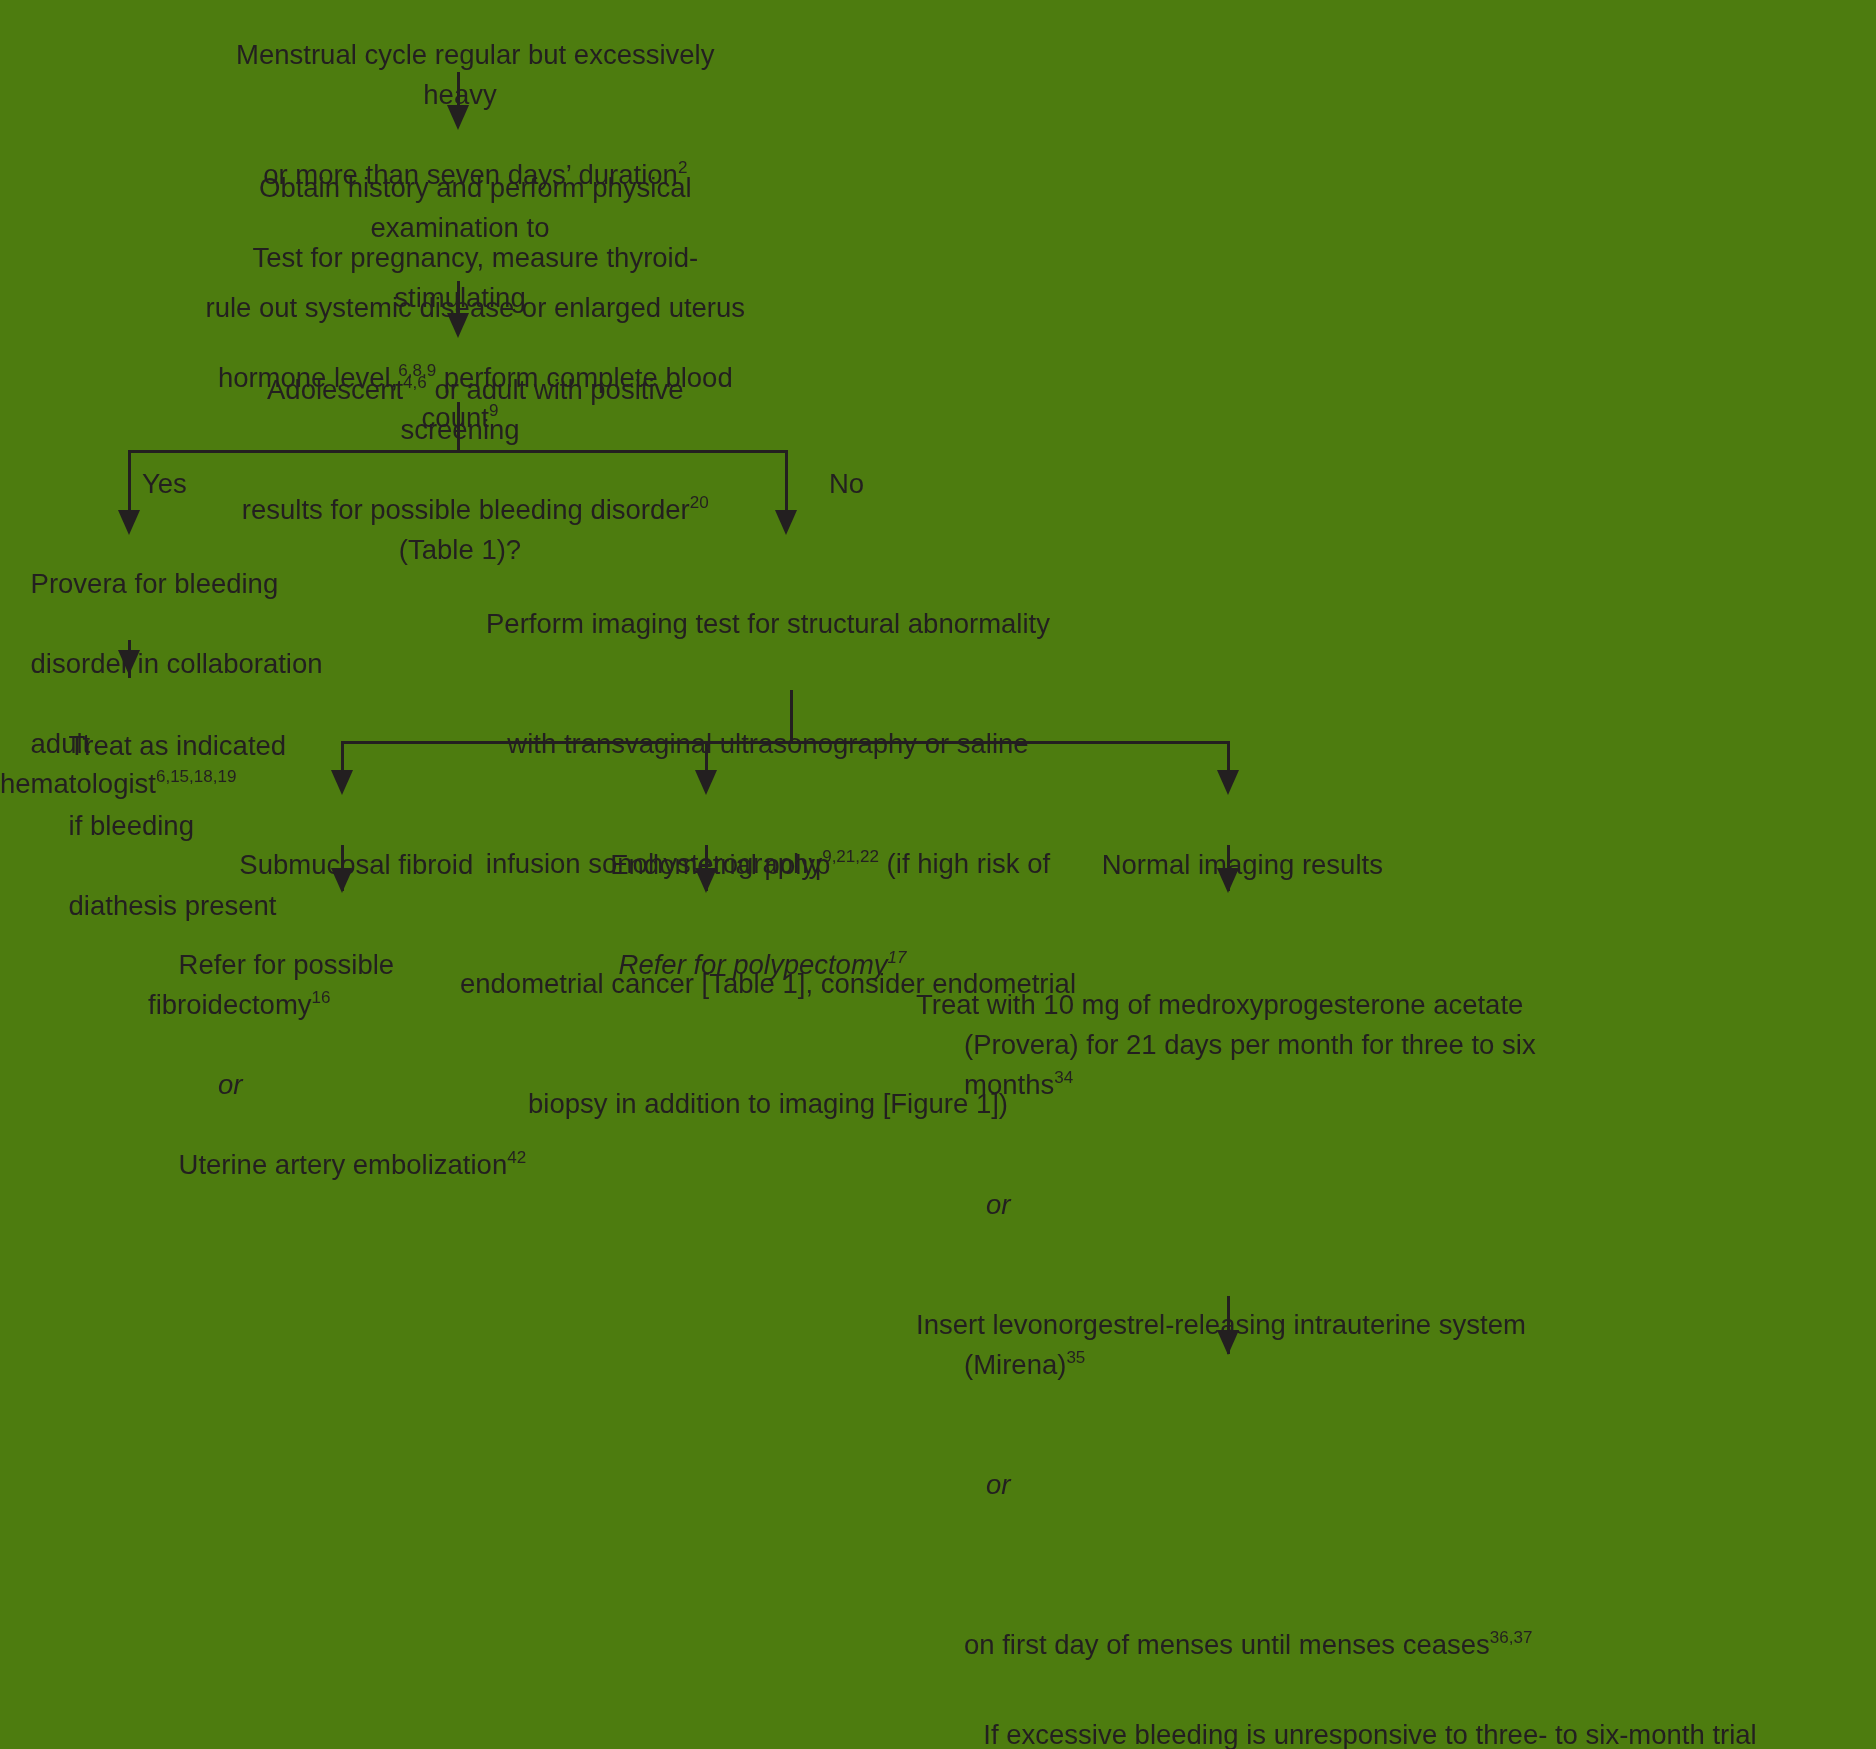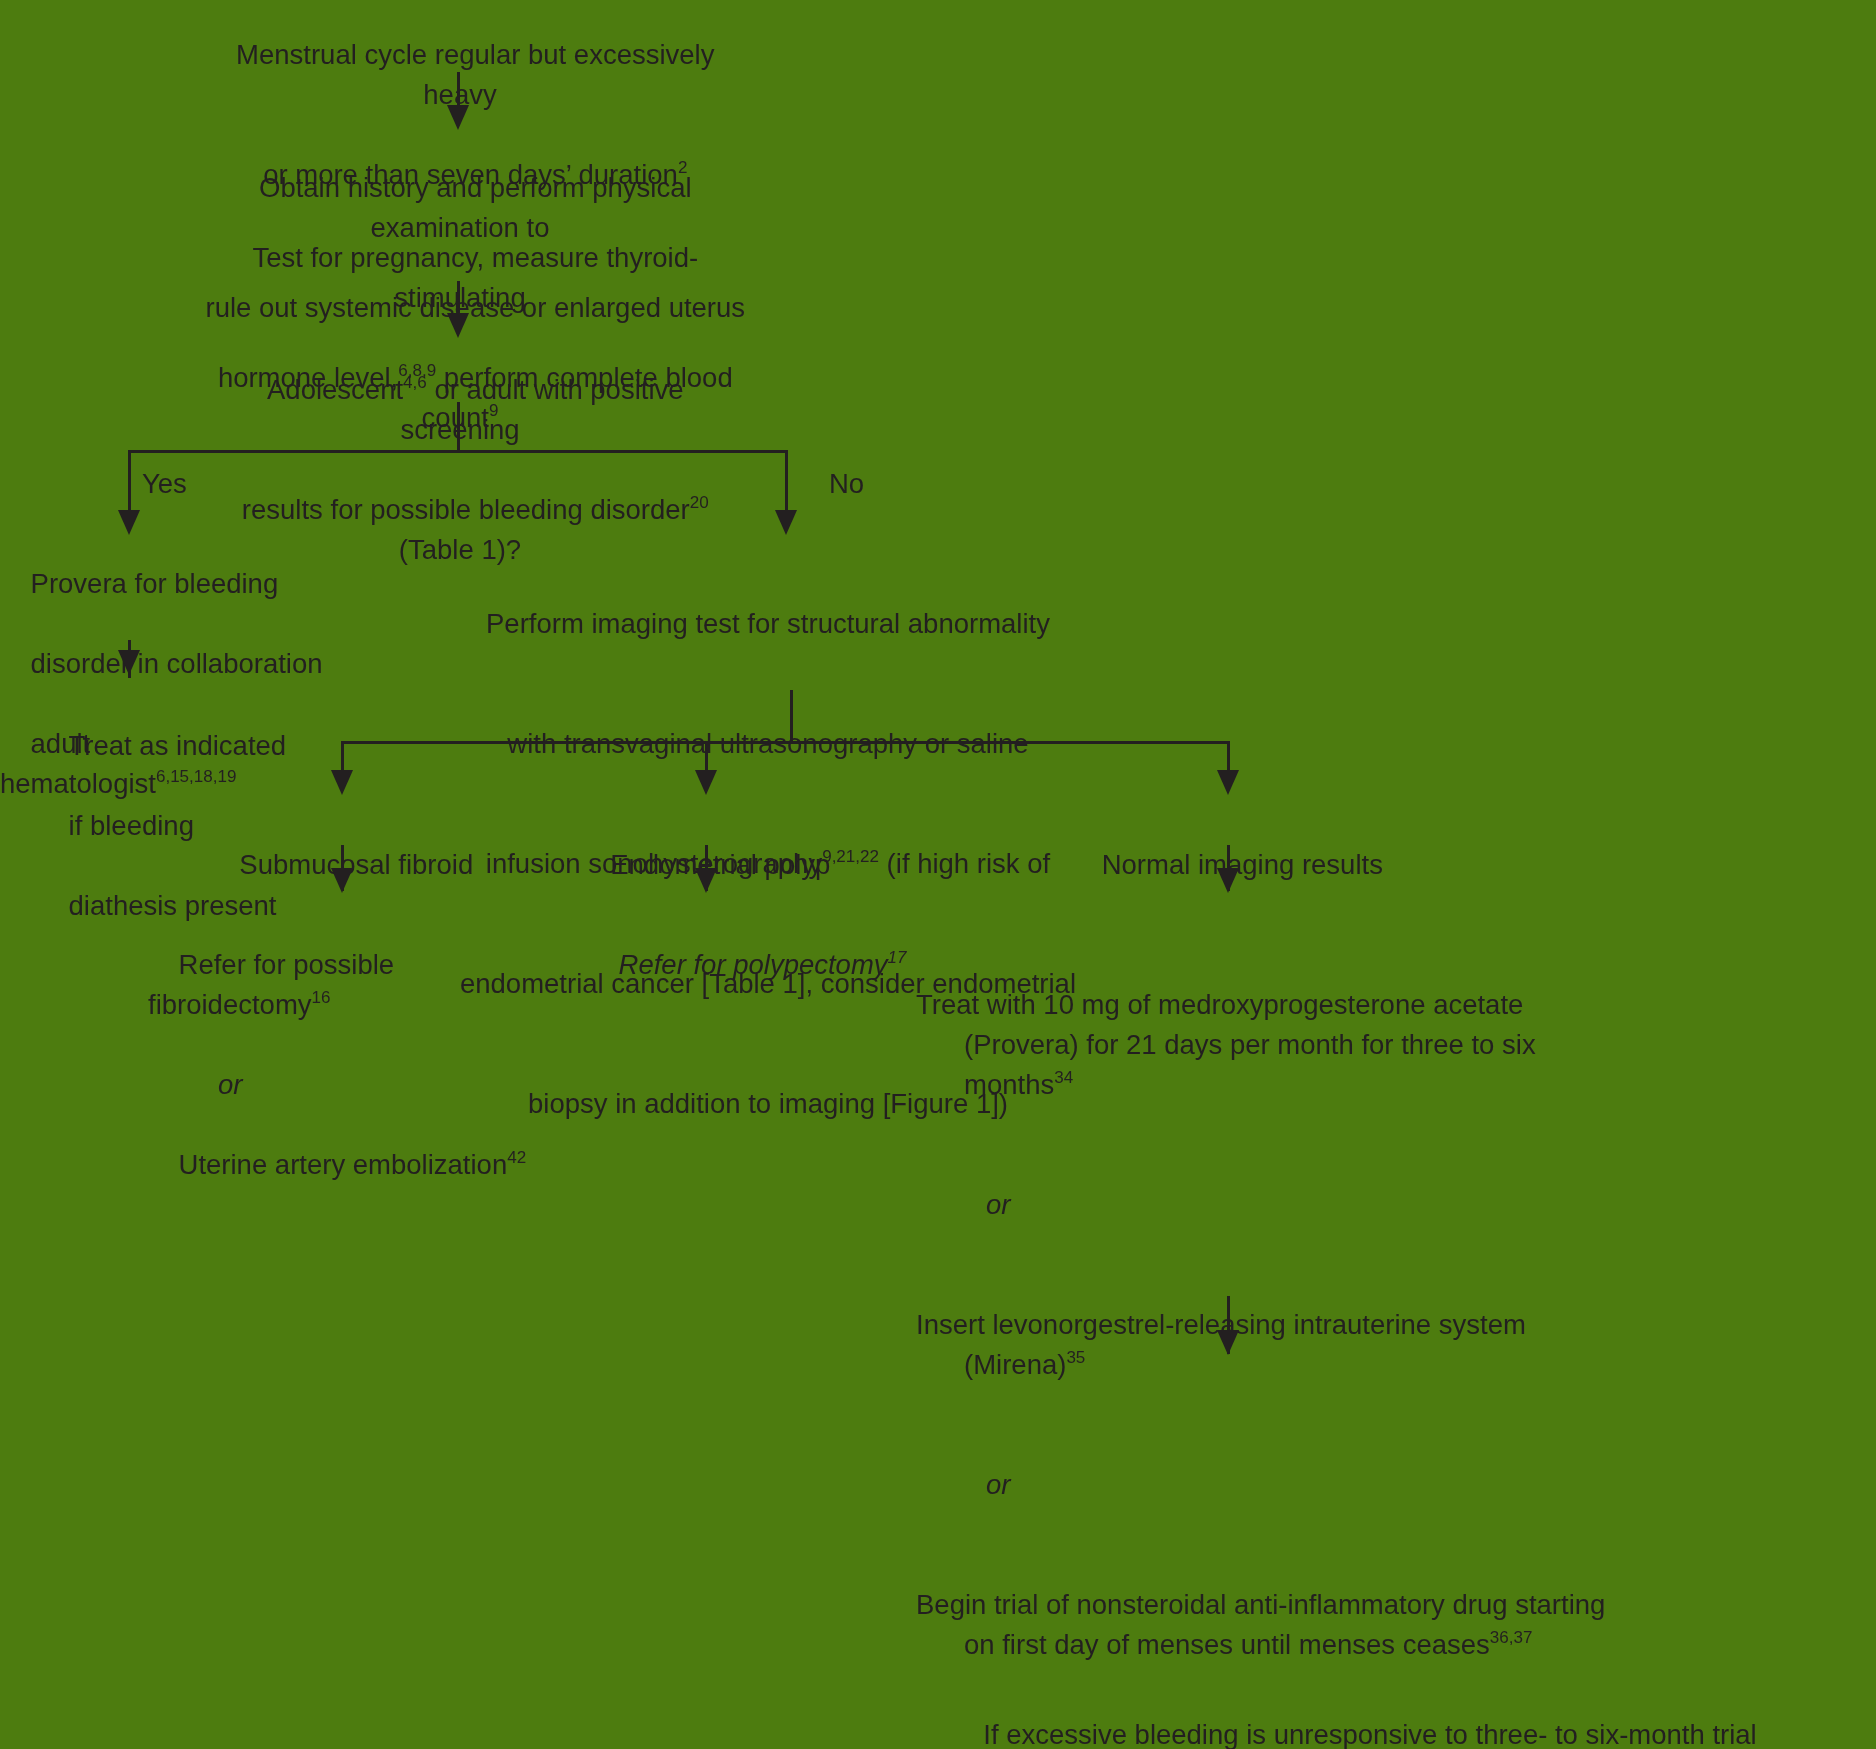--- a/index.html
+++ b/index.html
@@ -175,21 +175,21 @@
 
   <div class="node left" style="left:588px; top:905px; width:340px;font-style:italic;">
     <span>Refer for polypectomy</span><sup>17</sup>
   </div>
 
   <div class="node left" style="left:916px; top:905px; width:690px;">
     <span class="hang2"><span>Treat with 10 mg of medroxyprogesterone acetate</span><br><span>(Provera) for 21 days per month for three to six months</span><sup>34</sup></span>
     <span class="or">or</span>
     <span class="hang2"><span>Insert levonorgestrel-releasing intrauterine system</span><br><span>(Mirena)</span><sup>35</sup></span>
     <span class="or">or</span>
-    <span class="hang2"><span>Begin trial of nonsteroidal anti-inflammatory drug starting</span><br><span>on first day of menses until menses ceases</span><sup>36,37</sup></span>
+    <span class="hang2"><br><span>on first day of menses until menses ceases</span><sup>36,37</sup></span>
     <span class="or">or</span>
     
   </div>
 
   <div class="vline" style="left:1227px; top:1296px; height:58px;"></div>
   <div class="arrowhead" style="left:1217px; top:1330px;"></div>
 
   <div class="node center" style="left:870px; top:1635px; width:1000px;">
     <span class="hang">If excessive bleeding is unresponsive to three- to six-month trial</span>
     

